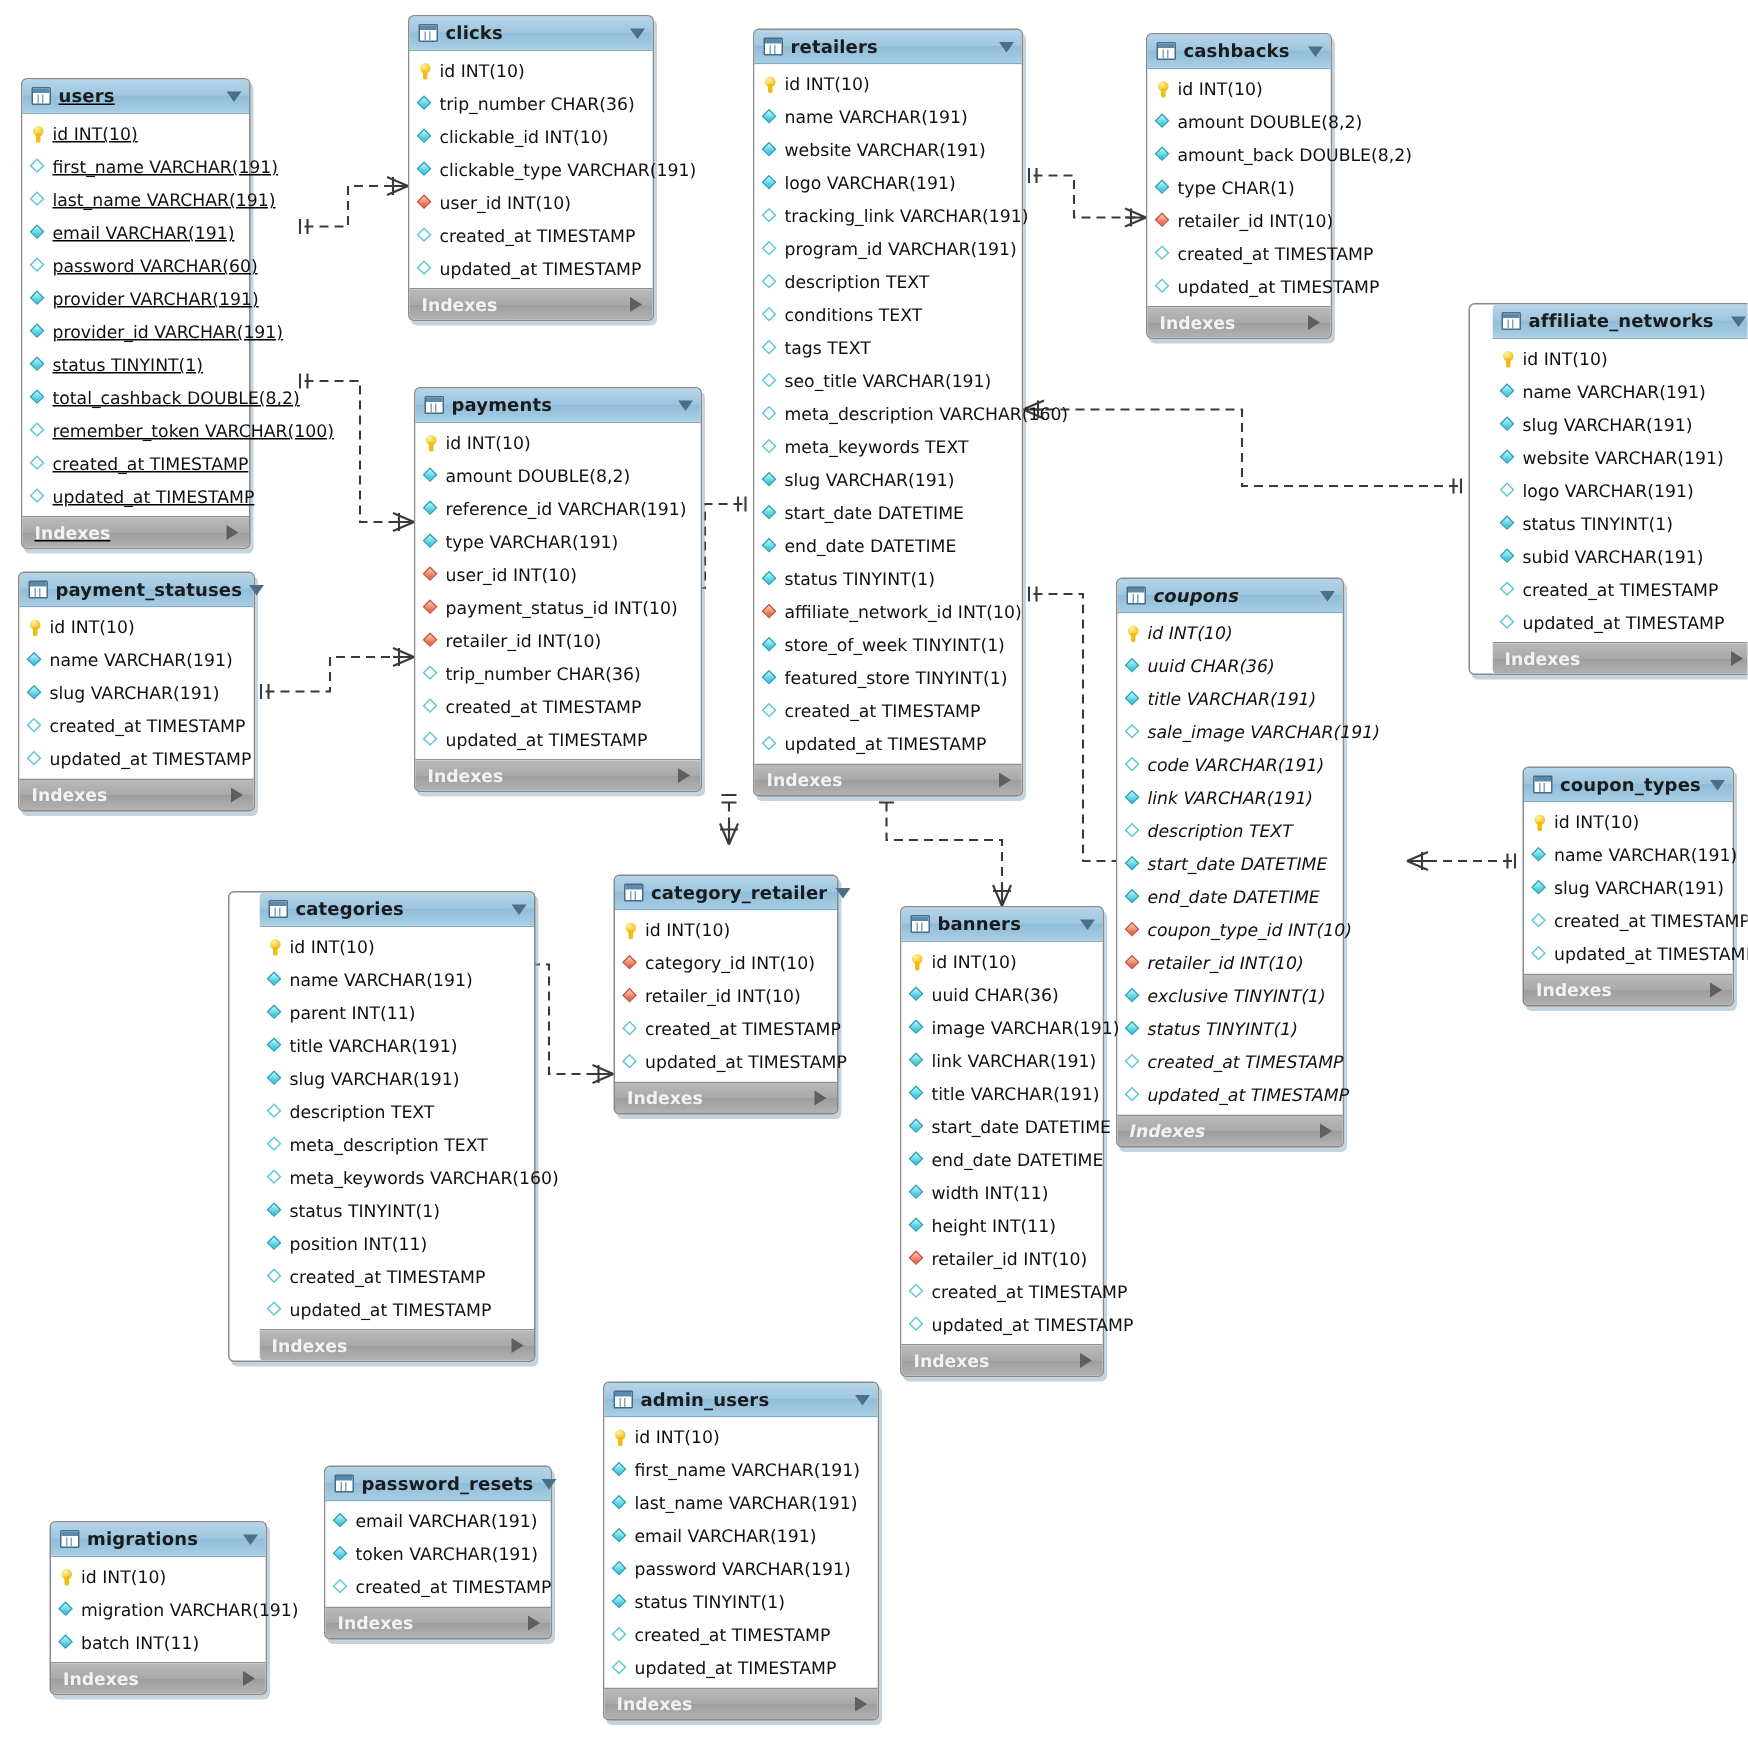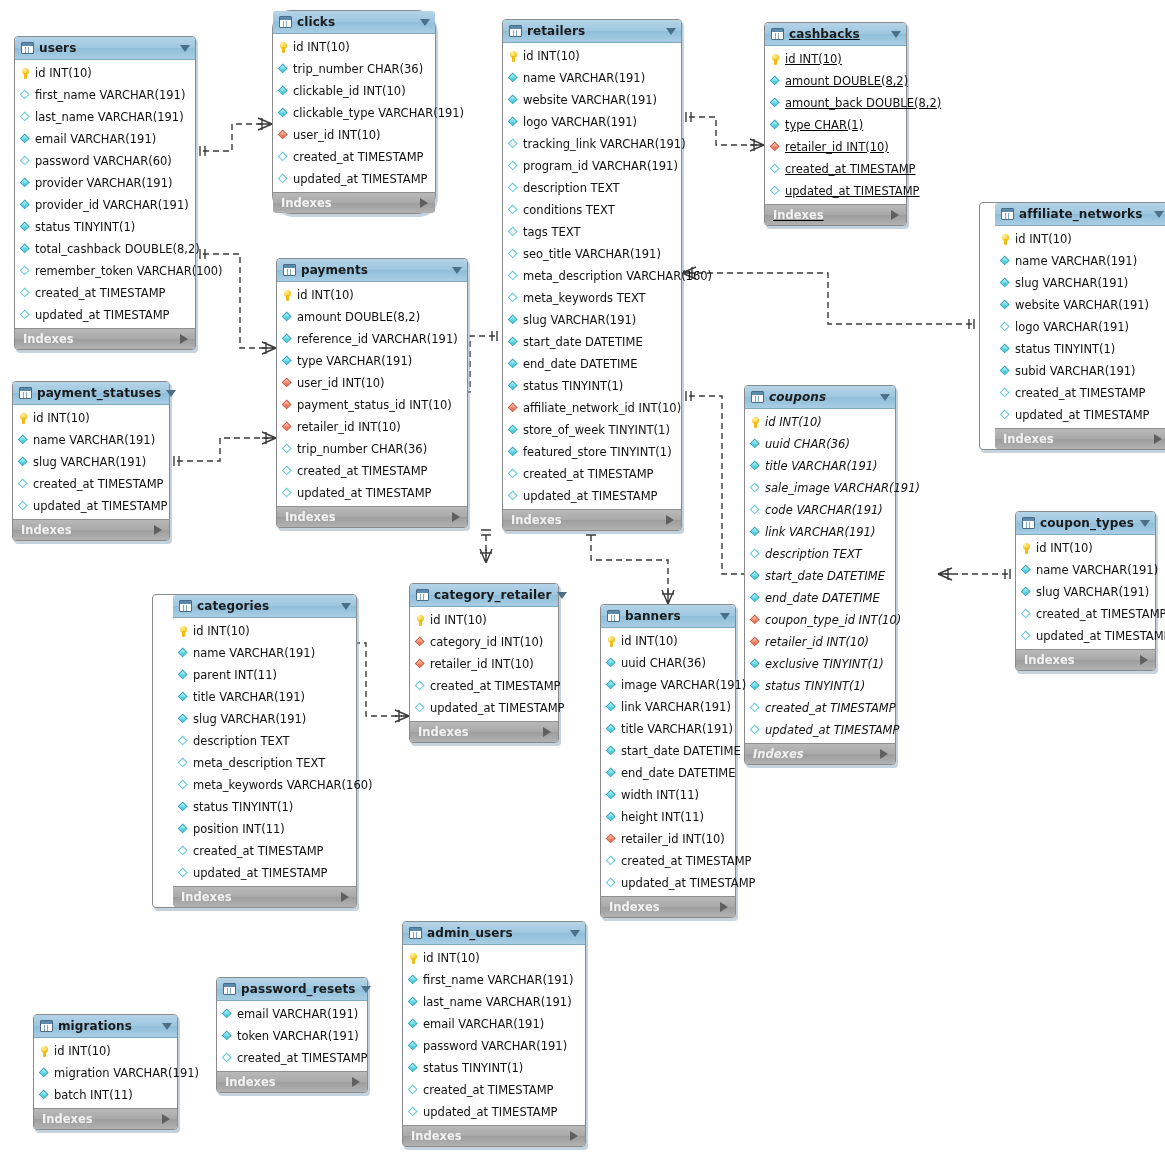--- a/index.html
+++ b/index.html
@@ -242,21 +242,21 @@
         <path d="M 668 604 L 662 590 M 668 604 L 668 590 M 668 604 L 674 590 M 662 594 L 674 594"></path>
 
         <path d="M 486 563 L 480 549 M 486 563 L 486 549 M 486 563 L 492 549 M 480 553 L 492 553"></path>
 
         <path d="M 409 716 L 395 710 M 409 716 L 395 716 M 409 716 L 395 722 M 399 710 L 399 722"></path>
       </g>
     </g>
   </svg>
 
   <div id="tables-layer">
-      <div class="table-box" style="left: 14px; top: 36px; width: 182px;">
+      <div class="table-box" style="left: 14px; top: 52px; width: 153px; text-decoration: underline;">
         <div class="tbl-title">
           <span class="tbl-icon"></span>
           <span class="tbl-name">users</span>
           <span class="tbl-caret"></span>
         </div>
         <div class="tbl-cols">
           <div class="col-row">
             <span class="ico ico-pk"></span>
             <span class="col-label">id INT(10)</span>
           </div>
@@ -303,21 +303,21 @@
           <div class="col-row">
             <span class="ico ico-d ico-hollow"></span>
             <span class="col-label">updated_at TIMESTAMP</span>
           </div>
         </div>
         <div class="tbl-indexes">
           <span class="idx-label">Indexes</span>
           <span class="idx-arrow"></span>
         </div>
       </div>
-      <div class="table-box" style="left: 272px; top: 10px; width: 164px; border-radius: 19px;">
+      <div class="table-box" style="left: 272px; top: 10px; width: 164px;">
         <div class="tbl-title">
           <span class="tbl-icon"></span>
           <span class="tbl-name">clicks</span>
           <span class="tbl-caret"></span>
         </div>
         <div class="tbl-cols">
           <div class="col-row">
             <span class="ico ico-pk"></span>
             <span class="col-label">id INT(10)</span>
           </div>
@@ -441,21 +441,21 @@
           <div class="col-row">
             <span class="ico ico-d ico-hollow"></span>
             <span class="col-label">updated_at TIMESTAMP</span>
           </div>
         </div>
         <div class="tbl-indexes">
           <span class="idx-label">Indexes</span>
           <span class="idx-arrow"></span>
         </div>
       </div>
-      <div class="table-box" style="left: 764px; top: 22px; width: 143px; text-decoration: underline;">
+      <div class="table-box" style="left: 764px; top: 22px; width: 124px;">
         <div class="tbl-title">
           <span class="tbl-icon"></span>
           <span class="tbl-name">cashbacks</span>
           <span class="tbl-caret"></span>
         </div>
         <div class="tbl-cols">
           <div class="col-row">
             <span class="ico ico-pk"></span>
             <span class="col-label">id INT(10)</span>
           </div>

